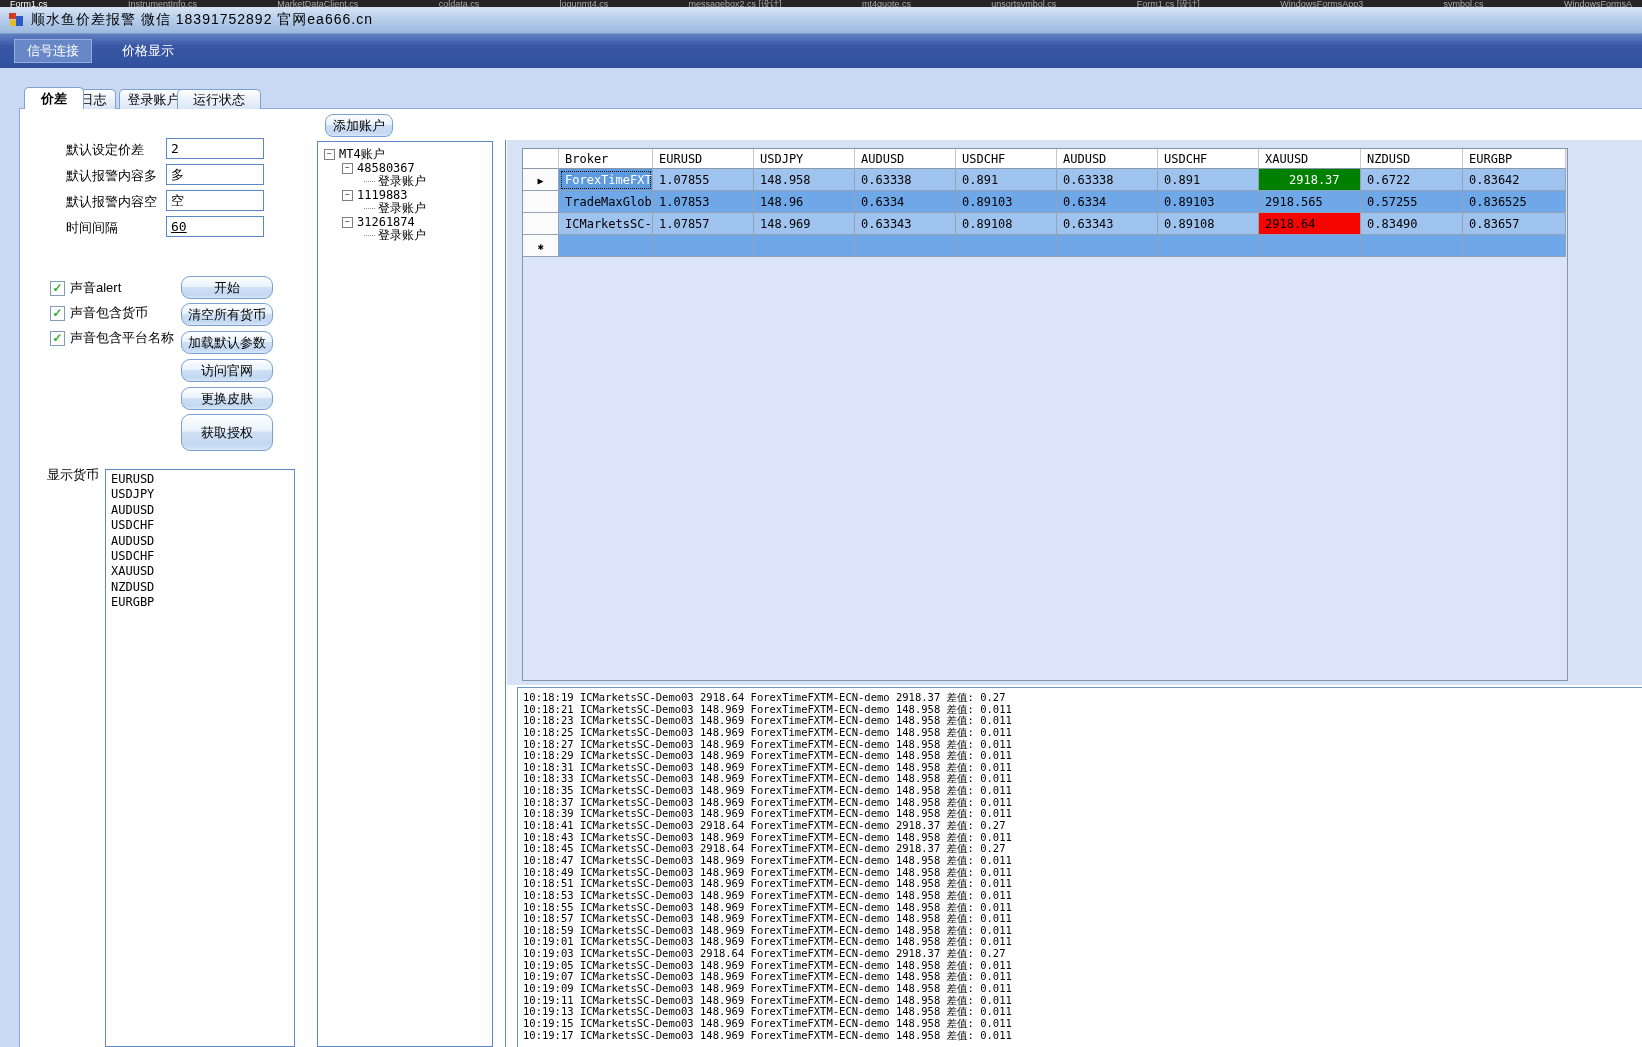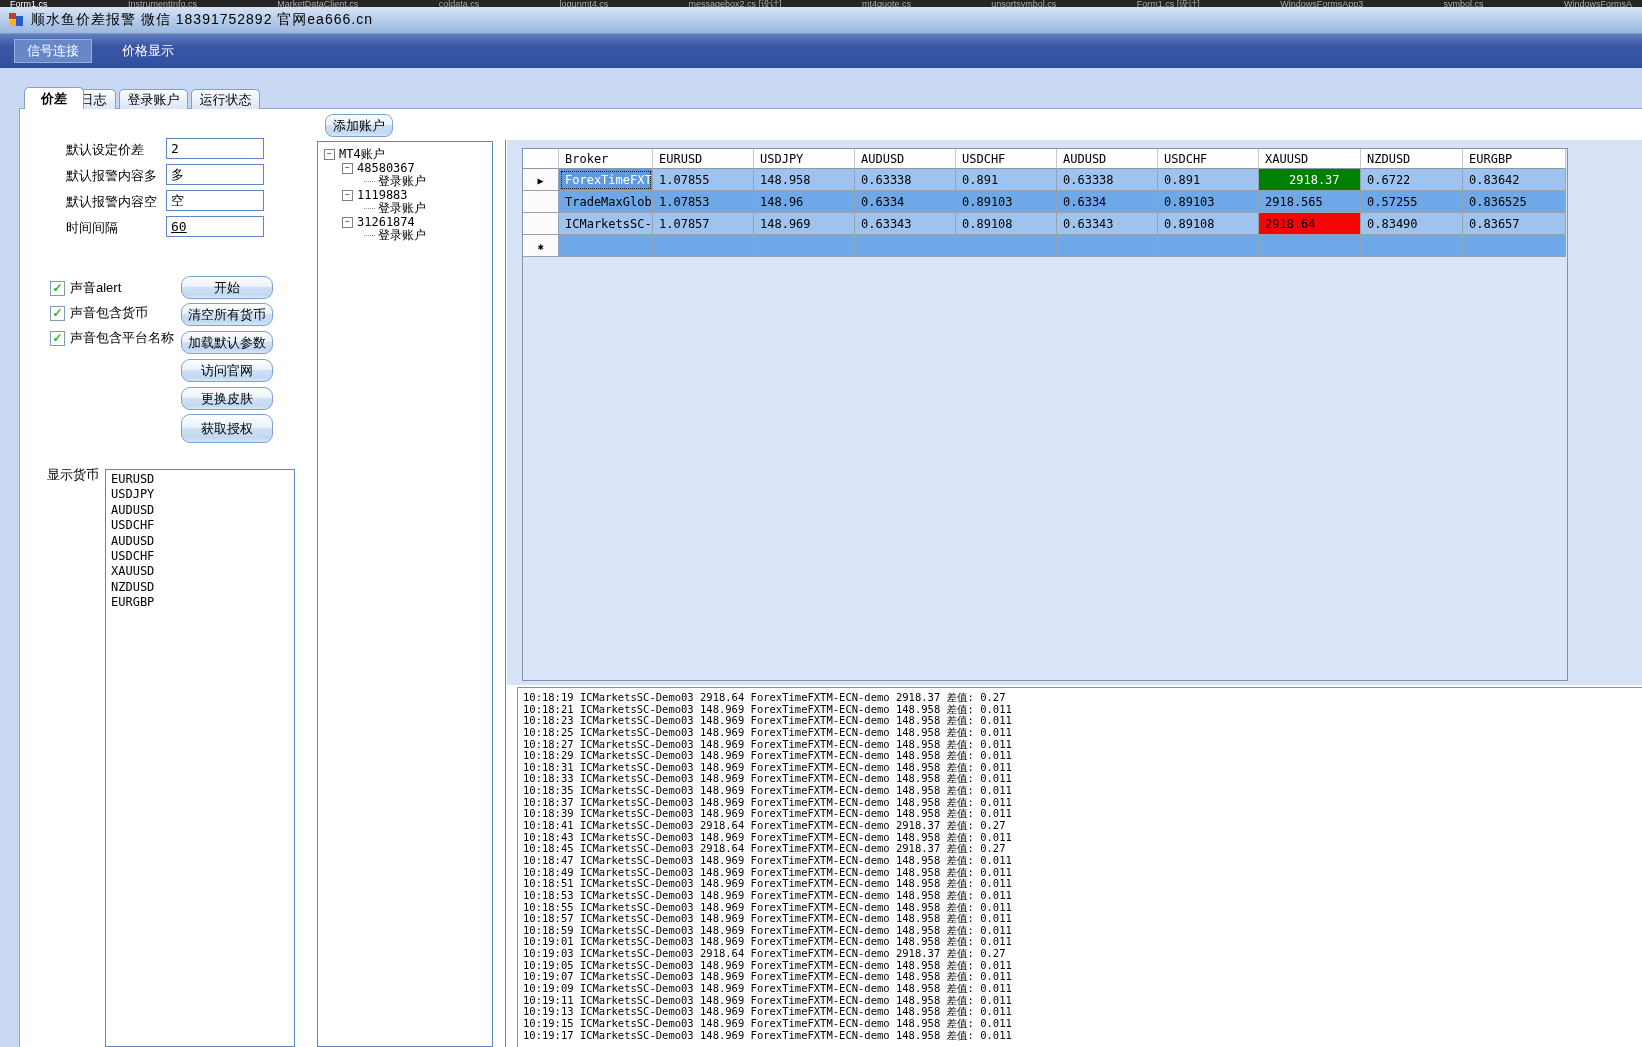--- a/index.html
+++ b/index.html
@@ -147,21 +147,21 @@
       <span class="cb">
         <span>✓</span>
       </span>
       <span class="fld-label">声音包含平台名称</span>
     </div>
     <div class="abs btn" style="left: 181px; top: 276px; width: 92px; height: 23px;">开始</div>
     <div class="abs btn" style="left: 181px; top: 303px; width: 92px; height: 23px;">清空所有货币</div>
     <div class="abs btn" style="left: 181px; top: 331px; width: 92px; height: 23px;">加载默认参数</div>
     <div class="abs btn" style="left: 181px; top: 359px; width: 92px; height: 23px;">访问官网</div>
     <div class="abs btn" style="left: 181px; top: 387px; width: 92px; height: 23px;">更换皮肤</div>
-    <div class="abs btn" style="left: 181px; top: 414px; width: 92px; height: 29px;">获取授权</div>
+    <div class="abs btn" style="left: 181px; top: 414px; width: 92px; height: 37px;">获取授权</div>
   </div>
 
 <span class="abs fld-label" style="left:47px;top:466px;">显示货币</span>
 <div id="currency-list" class="abs">
     <div class="lb-item">EURUSD</div>
     <div class="lb-item">USDJPY</div>
     <div class="lb-item">AUDUSD</div>
     <div class="lb-item">USDCHF</div>
     <div class="lb-item">AUDUSD</div>
     <div class="lb-item">USDCHF</div>
@@ -302,13 +302,13 @@
       <div class="log-line">10:19:11 ICMarketsSC-Demo03 148.969 ForexTimeFXTM-ECN-demo 148.958 差值: 0.011</div>
       <div class="log-line">10:19:13 ICMarketsSC-Demo03 148.969 ForexTimeFXTM-ECN-demo 148.958 差值: 0.011</div>
       <div class="log-line">10:19:15 ICMarketsSC-Demo03 148.969 ForexTimeFXTM-ECN-demo 148.958 差值: 0.011</div>
       <div class="log-line">10:19:17 ICMarketsSC-Demo03 148.969 ForexTimeFXTM-ECN-demo 148.958 差值: 0.011</div>
     </div>
 </div>
 
 <div class="abs tab sel" style="left: 24px; width: 60px;">价差</div>
 <div class="abs tab" style="left: 71px; width: 45px;">日志</div>
 <div class="abs tab" style="left: 119px; width: 69px;">登录账户</div>
-<div class="abs tab" style="left: 191px; width: 69px; font-family: Liberation Serif, serif;">运行状态</div>
+<div class="abs tab" style="left: 177px; width: 84px; font-family: Liberation Serif, serif;">运行状态</div>
 
 </body></html>

